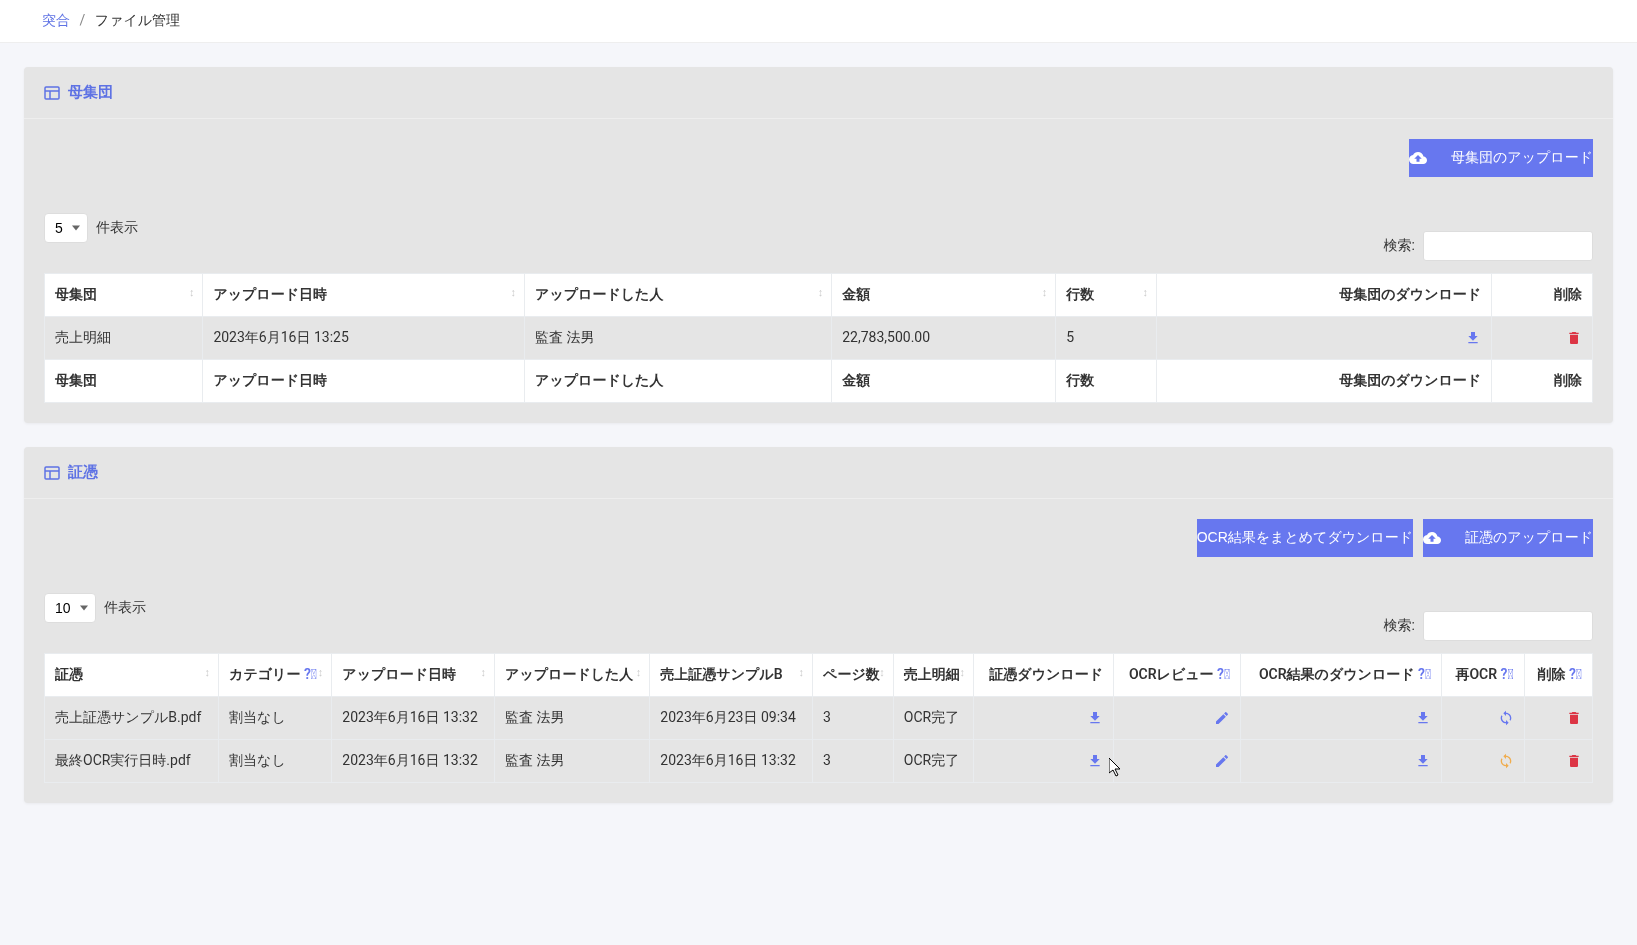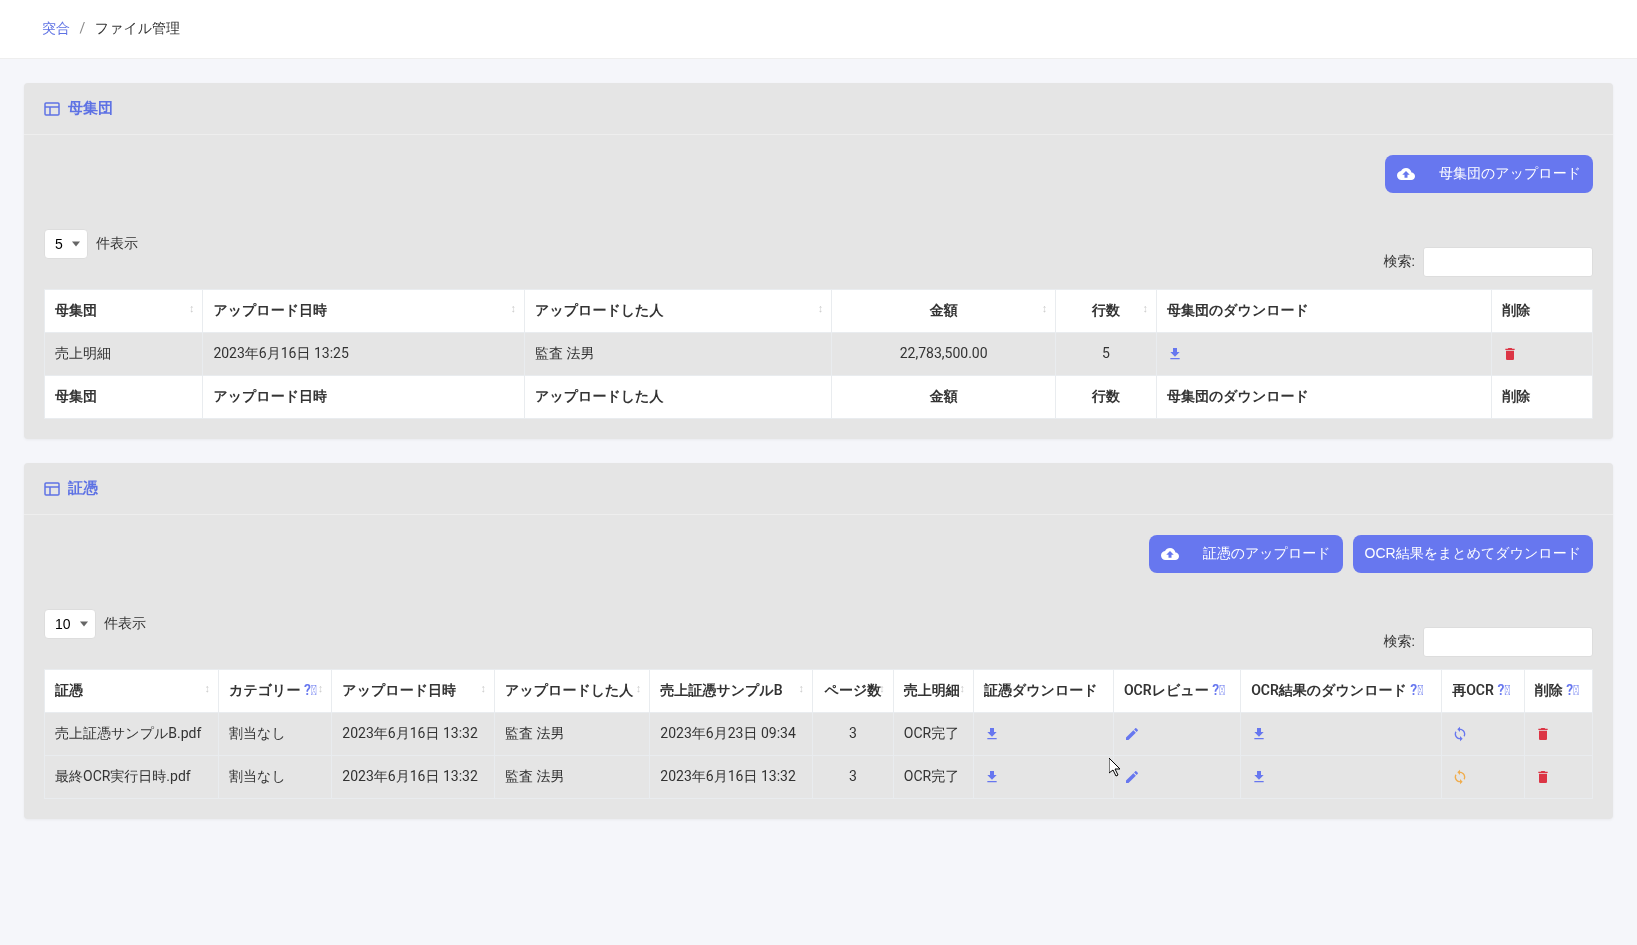--- a/index.html
+++ b/index.html
@@ -1,38 +1,38 @@
 <!DOCTYPE html>
 <html><head>
 <meta charset="utf-8">
 <style>
 * { box-sizing: border-box; margin: 0; padding: 0; }
 body { font-family: -apple-system, BlinkMacSystemFont, "Segoe UI", Roboto, "Helvetica Neue", Arial, sans-serif; background: #f5f6fa; color: #333; font-size: 14px; }
-.breadcrumb { padding: 20px 42px; background: #fff; border-bottom: 1px solid #eee; }
+.breadcrumb { padding: 12px 42px; background: #fff; border-bottom: 1px solid #eee; }
 .breadcrumb a { color: #5e72e4; text-decoration: none; }
 .breadcrumb span.sep { margin: 0 6px; color: #888; }
 .breadcrumb span.current { color: #333; }
 .card { background: #e5e5e5; margin: 24px; border-radius: 4px; box-shadow: 0 1px 3px rgba(0,0,0,0.05); overflow: hidden; }
 .card-header { padding: 16px 20px; border-bottom: 1px solid #eee; color: #5e72e4; font-weight: 600; font-size: 15px; display: flex; align-items: center; gap: 8px; }
 .card-body { padding: 20px; }
 .actions-row { display: flex; justify-content: flex-end; gap: 10px; margin-bottom: 18px; }
-.btn { display: inline-flex; align-items: center; gap: 24px; background: #6777ef; color: #fff; border: none; padding: 10px 12px; border-radius: 8px; font-size: 14px; cursor: pointer; font-weight: 500; }
+.btn { display: inline-flex; align-items: center; gap: 24px; background: #6777ef; color: #fff; border: none; padding: 10px 0; border-radius: 0; font-size: 14px; cursor: pointer; font-weight: 500; }
 .controls-row { display: flex; justify-content: space-between; align-items: center; margin-bottom: 12px; }
 .length-ctrl { display: flex; align-items: center; gap: 8px; }
 .length-ctrl select { border: 1px solid #ddd; border-radius: 4px; padding: 6px 24px 6px 10px; font-size: 14px; appearance: none; background: #fff; position: relative; }
 .select-wrap { position: relative; display: inline-block; }
 .select-wrap::after { content: ""; position: absolute; right: 8px; top: 50%; transform: translateY(-50%); border-left: 4px solid transparent; border-right: 4px solid transparent; border-top: 5px solid #666; pointer-events: none; }
 .search-ctrl { display: flex; align-items: center; gap: 8px; margin-top: 36px; }
 .search-ctrl input { border: 1px solid #ddd; border-radius: 3px; padding: 6px 10px; font-size: 14px; width: 170px; }
 table { width: 100%; border-collapse: collapse; border: 1px solid #e9ecef; }
 th, td { padding: 12px 10px; border: 1px solid #e9ecef; text-align: left; vertical-align: top; }
 th { font-weight: 600; background: #fff; position: relative; }
 th.sortable::after { content: "↕"; position: absolute; right: 8px; color: #ccc; font-size: 11px; }
-td.center, th.center { text-align: left; }
-td.right, th.right { text-align: center; }
+td.center, th.center { text-align: right; }
+td.right, th.right { text-align: left; }
 .icon-link { color: #6777ef; cursor: pointer; text-align: center; display: inline-block; }
 .icon-link.danger { color: #dc3545; }
 .icon-link.edit { color: #6777ef; }
 .icon-link.warn { color: #f0ad4e; }
 tfoot th { font-weight: 600; }
 .info-row { display: flex; justify-content: space-between; align-items: center; margin-top: 12px; }
 .pagination { display: flex; gap: 0; }
 .pagination button { border: 1px solid #ddd; background: #fff; padding: 6px 12px; font-size: 14px; cursor: pointer; color: #666; }
 .pagination button.active { background: #6777ef; color: #fff; border-color: #6777ef; }
 .pagination button.disabled { color: #ccc; cursor: not-allowed; }
@@ -130,27 +130,27 @@
     <svg width="16" height="16" viewBox="0 0 16 16" fill="currentColor">
         <rect x="1" y="2" width="14" height="12" rx="1" fill="none" stroke="currentColor" stroke-width="1.5"></rect>
         <line x1="1" y1="6" x2="15" y2="6" stroke="currentColor" stroke-width="1.5"></line>
         <line x1="6" y1="6" x2="6" y2="14" stroke="currentColor" stroke-width="1.5"></line>
       </svg>
     <span>証憑</span>
   </div>
   <div class="card-body">
     <div class="actions-row">
       <button class="btn">
+        <span>OCR結果をまとめてダウンロード</span>
+      </button>
+      <button class="btn">
         <svg width="18" height="18" viewBox="0 0 24 24" fill="currentColor">
             <path d="M19.35 10.04C18.67 6.59 15.64 4 12 4 9.11 4 6.6 5.64 5.35 8.04 2.34 8.36 0 10.91 0 14c0 3.31 2.69 6 6 6h13c2.76 0 5-2.24 5-5 0-2.64-2.05-4.78-4.65-4.96zM14 13v4h-4v-4H7l5-5 5 5h-3z"></path>
           </svg>
         <span>証憑のアップロード</span>
-      </button>
-      <button class="btn">
-        <span>OCR結果をまとめてダウンロード</span>
       </button>
     </div>
     <div class="controls-row">
       <div class="length-ctrl">
         <div class="select-wrap">
           <select>
             <option>10</option>
           </select>
         </div>
         <span>件表示</span>

